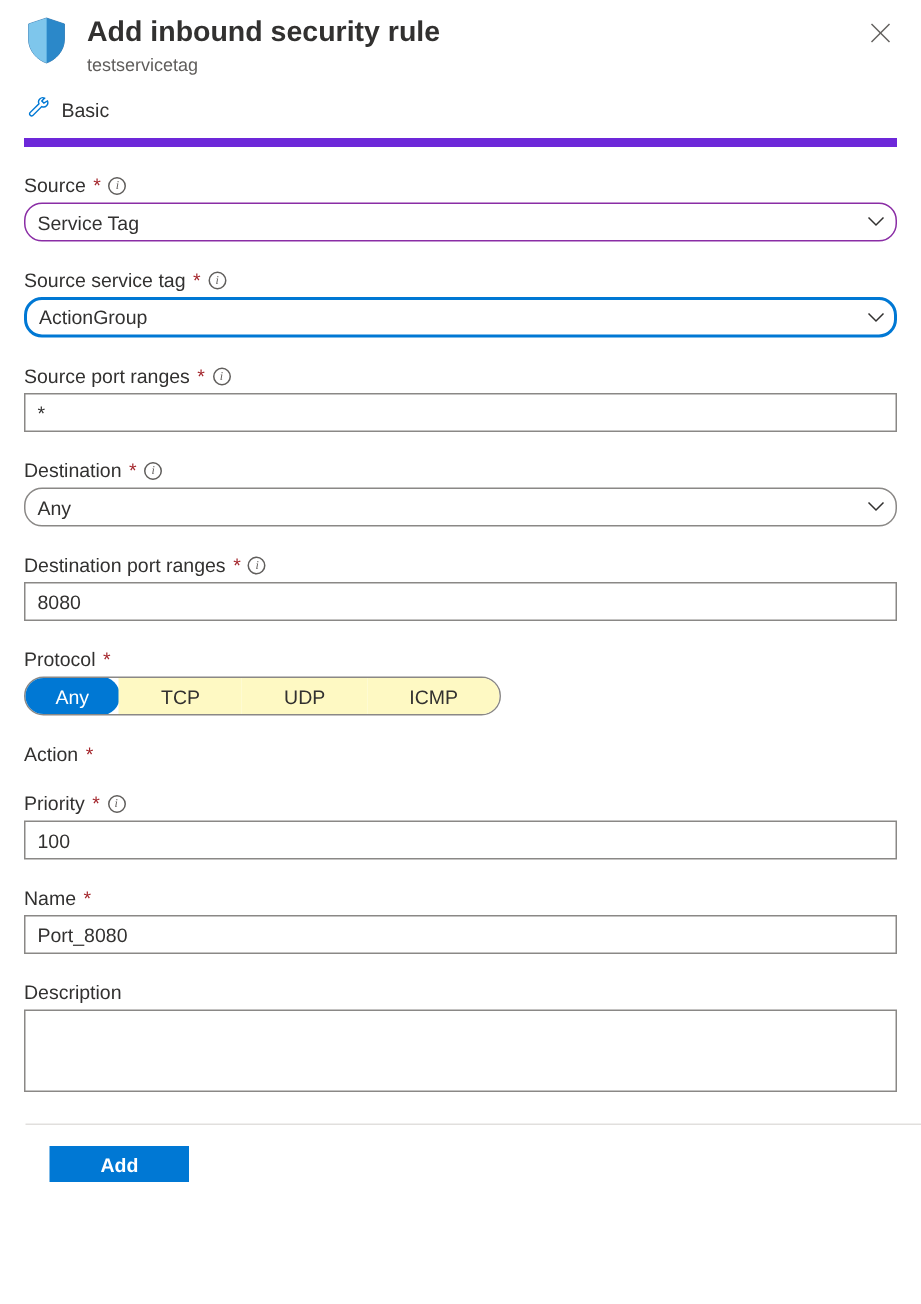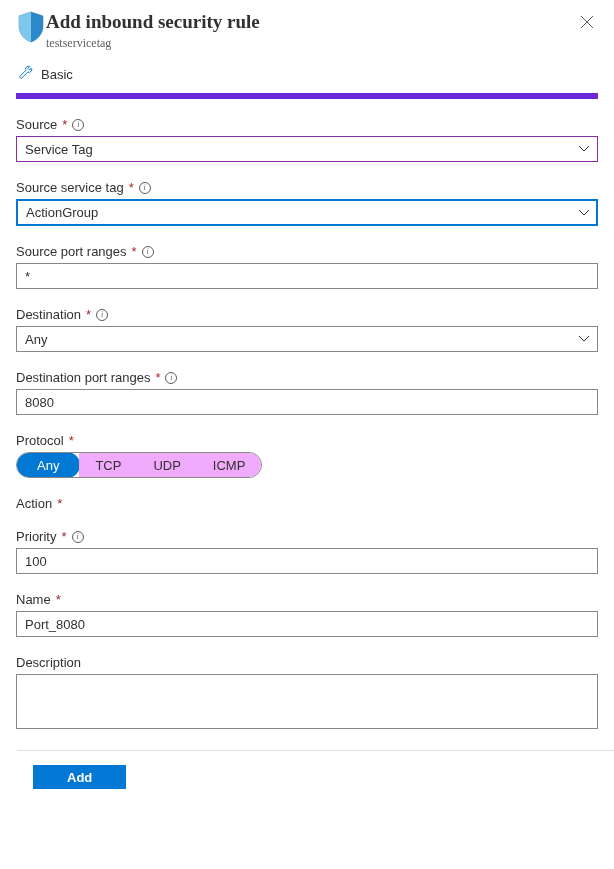--- a/index.html
+++ b/index.html
@@ -13,23 +13,22 @@
       color: #323130;
       background: #fff;
       width: 614px;
     }
     .panel {
       padding: 10px 16px 0 16px;
     }
     .header {
       display: flex;
       align-items: flex-start;
-      gap: 0;
+      gap: 12px;
       padding-bottom: 8px;
-      font-family: Liberation Serif, serif;
     }
     .header-icon {
       width: 30px;
       height: 34px;
       flex-shrink: 0;
     }
     .header-text {
       flex: 1;
     }
     .header-title {
@@ -106,20 +105,21 @@
       font-family: inherit;
       background: #fff;
       color: #323130;
       outline: none;
     }
     .select {
       padding-right: 28px;
       cursor: pointer;
       display: flex;
       align-items: center;
+      border-radius: 12px;
     }
     .select.purple-border {
       border: 1px solid #8a2da5;
     }
     .select.blue-border {
       border: 2px solid #0078d4;
       height: 27px;
     }
     .chevron {
       position: absolute;
@@ -135,26 +135,26 @@
     }
     .pill-group {
       display: inline-flex;
       border: 1px solid #8a8886;
       border-radius: 14px;
       overflow: hidden;
       height: 26px;
       align-items: stretch;
     }
     .pill {
-      padding: 0 16px;
-      display: flex;
-      align-items: center;
-      font-size: 13px;
-      cursor: pointer;
-      background: #f0abfc;
+      padding: 0 28px;
+      display: flex;
+      align-items: center;
+      font-size: 13px;
+      cursor: pointer;
+      background: #fef9c3;
       color: #323130;
       border: none;
     }
     .pill.selected {
       background: #0078d4;
       color: #fff;
       border-radius: 14px;
       margin: -1px;
       padding: 0 21px;
     }

